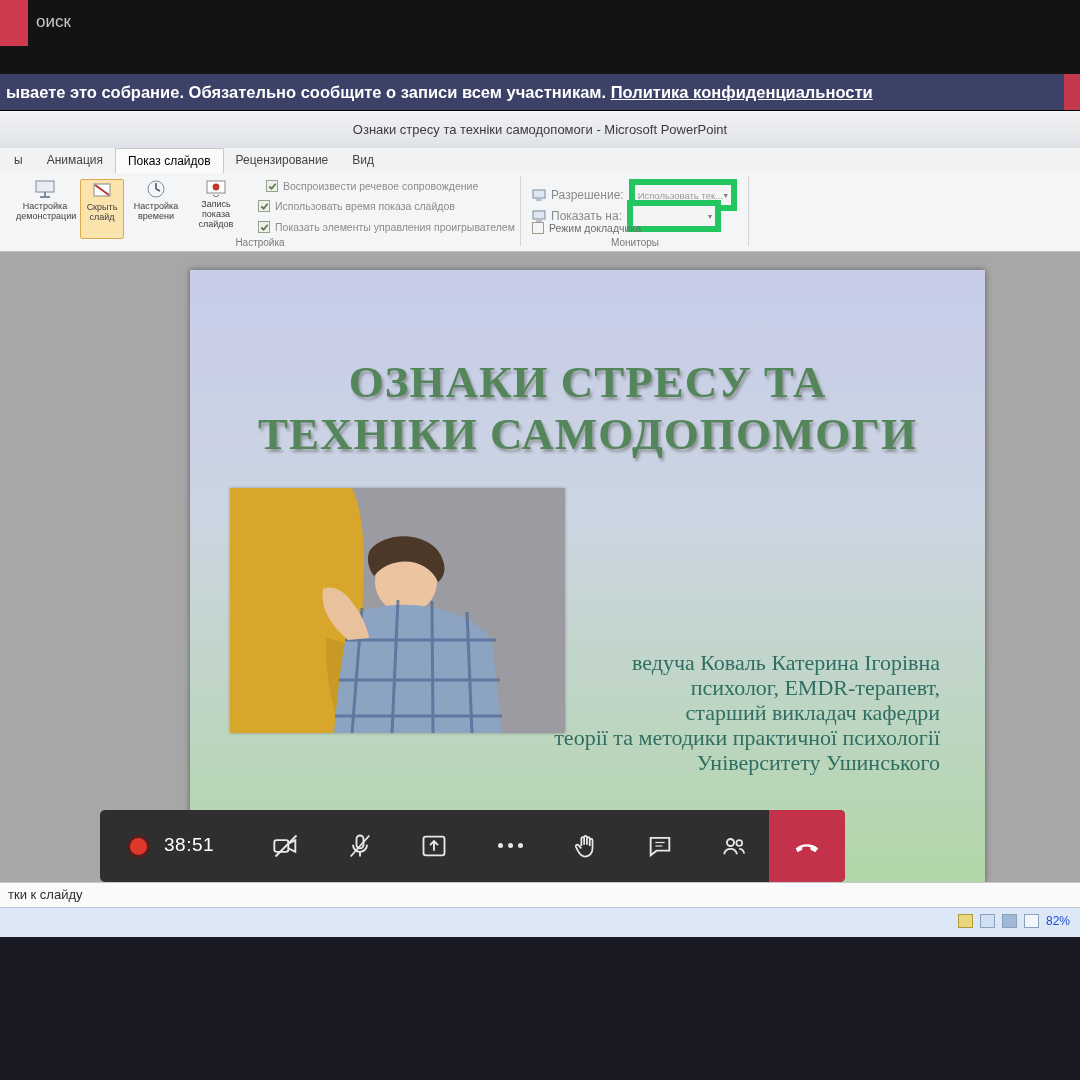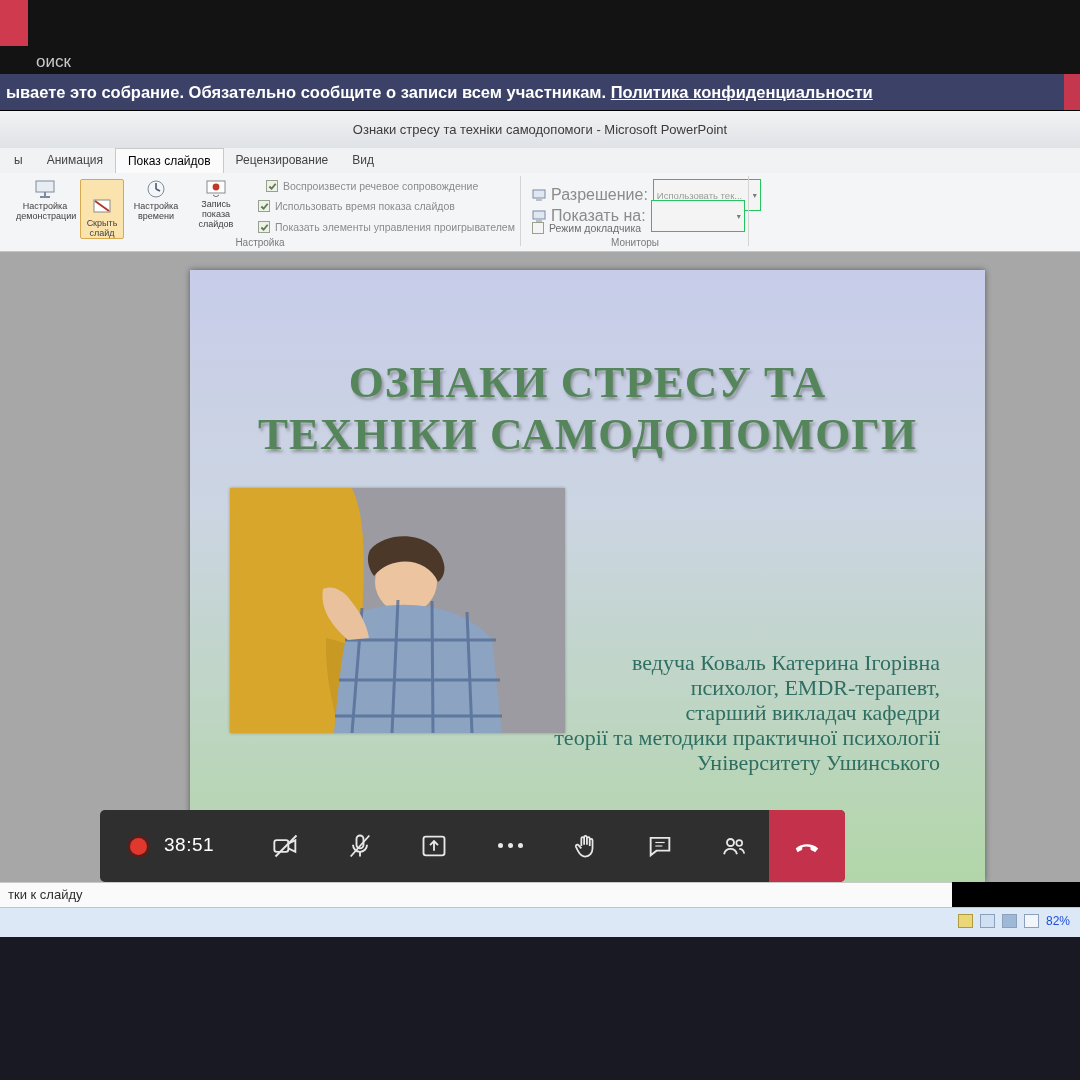--- a/index.html
+++ b/index.html
@@ -3,21 +3,21 @@
 <meta charset="utf-8">
 <style>
   *{margin:0;padding:0;box-sizing:border-box;}
   html,body{width:1080px;height:1080px;}
   body{position:relative;overflow:hidden;background:#000;font-family:"Liberation Sans",sans-serif;}
   .abs{position:absolute;}
 
   
   .topbar{top:0;left:0;width:1080px;height:74px;background:#131313;}
   .topbar-red{top:0;left:0;width:28px;height:46px;background:#cf3a4e;}
-  .topbar-search{left:36px;top:12px;color:#c9c9c9;font-size:17px;margin-top:40px;}
+  .topbar-search{left:36px;top:12px;color:#c9c9c9;font-size:17px;}
 
   
   .banner{top:74px;left:0;width:1080px;height:36px;background:#3c4168;color:#fff;
           font-size:16.5px;font-weight:700;line-height:36px;padding-left:6px;white-space:nowrap;}
   .banner a{color:#fff;text-decoration:underline;cursor:pointer;}
   .banner-red{top:74px;right:0;width:16px;height:36px;background:#c4374d;}
 
   
   .ppt-titlebar{top:111px;left:0;width:1080px;height:38px;
       background:linear-gradient(#f2f3f5,#dfe2e6);border-bottom:1px solid #cfd2d6;}
@@ -29,22 +29,22 @@
 
   .ribbon{top:173px;left:0;width:1080px;height:79px;background:#f4f5f7;border-bottom:1px solid #c3c3c3;}
   .rbtn{position:absolute;text-align:center;font-size:9px;color:#3f3f3f;line-height:10px;}
   .rbtn .ric{display:block;margin:0 auto 2px auto;}
   .rbtn.hl{background:#fbe3ae;border:1px solid #d9a94e;border-radius:2px;}
   .chkrow{position:absolute;display:flex;align-items:center;gap:5px;}
   .chkbox{width:12px;height:12px;border:1px solid #9aa08e;background:#eef0ea;display:flex;align-items:center;justify-content:center;}
   .chklabel{font-size:10.5px;color:#8b8b8b;}
   .grouplabel{position:absolute;font-size:10px;color:#7a7a7a;text-align:center;}
   .vsep{position:absolute;top:176px;width:1px;height:70px;background:#d4d4d4;}
-  .mon-label{font-size:16px;color:#8b8b8b;}
-  .mon-select{width:108px;height:32px;border:1px solid #22c55e;background:#f4f4f4;font-size:9.5px;
+  .mon-label{font-size:12px;color:#8b8b8b;}
+  .mon-select{width:108px;height:32px;border:6px solid #22c55e;background:#f4f4f4;font-size:9.5px;
       color:#9a9a9a;display:flex;align-items:center;justify-content:space-between;padding:0 3px;}
   .monrow{position:absolute;display:flex;align-items:center;gap:5px;}
 
   
   .slidearea{top:252px;left:0;width:1080px;height:630px;background:#a7a7a7;}
   .slide{top:270px;left:190px;width:795px;height:612px;overflow:hidden;
       background:linear-gradient(180deg,#c7cde9 0%,#ccd5e2 40%,#b2d6a8 100%);
       box-shadow:0 0 6px rgba(0,0,0,.45);}
   .slide-title{width:100%;text-align:center;font-family:"Liberation Serif",serif;font-weight:700;
       font-size:45px;letter-spacing:1px;color:#55855b;text-shadow:2px 3px 3px rgba(96,96,96,.55);}
@@ -57,21 +57,21 @@
   .recdot{position:absolute;left:30px;top:28px;width:17px;height:17px;border-radius:50%;
       background:#e0382c;box-shadow:0 0 0 3px #53211d;}
   .timer{position:absolute;left:64px;top:24px;color:#fff;font-size:19px;letter-spacing:.5px;}
   .mb-ic{position:absolute;top:22px;width:28px;height:28px;cursor:pointer;}
   .dots{position:absolute;top:33px;display:flex;gap:5px;}
   .dots span{width:5px;height:5px;border-radius:50%;background:#e8e8e8;}
   .hangup{position:absolute;right:0;top:0;width:76px;height:72px;background:#c4314b;
       border-radius:0 5px 5px 0;display:flex;align-items:center;justify-content:center;cursor:pointer;}
 
   
-  .notesbar{top:882px;left:0;width:952px;height:25px;background:#fafafa;border-top:1px solid #c9c9c9;}
+  .notesbar{top:882px;left:0;width:1080px;height:25px;background:#fafafa;border-top:1px solid #c9c9c9;}
   .notes-text{margin:4px 0 0 8px;font-size:13px;color:#2e2e2e;}
   .statusbar{top:907px;left:0;width:1080px;height:30px;background:#dde8f6;border-top:1px solid #b9c6d8;}
   .tray{position:absolute;right:10px;top:6px;display:flex;align-items:center;gap:7px;}
   .tray .ti{width:15px;height:14px;border:1px solid #8aa0bd;background:#f2f6fb;}
   .ti.t1{background:#e9d77a;border-color:#b09a3a;}
   .ti.t2{background:#cfe0f2;}
   .ti.t3{background:#9fb8d6;}
   .zoom{font-size:12px;color:#1d4ed8;}
 
   
@@ -104,21 +104,21 @@
 
   <div class="rbtn" style="left:16px;top:6px;width:58px;">
     <svg class="ric" width="22" height="20" viewBox="0 0 22 20">
       <rect x="2" y="2" width="18" height="11" fill="#e8edf4" stroke="#7d8aa0"></rect>
       <line x1="11" y1="13" x2="11" y2="17" stroke="#7d8aa0" stroke-width="2"></line>
       <line x1="6" y1="18" x2="16" y2="18" stroke="#7d8aa0" stroke-width="2"></line>
     </svg>
     <span>Настройка демонстрации</span>
   </div>
 
-  <div class="rbtn hl" style="left:80px;top:6px;width:44px;height:60px;padding-top:18px;">
+  <div class="rbtn hl" style="left:80px;top:6px;width:44px;height:60px;padding-top:2px;">
     <svg class="ric" width="20" height="18" viewBox="0 0 20 18">
       <rect x="2" y="2" width="16" height="12" fill="#fff" stroke="#8a8a8a"></rect>
       <line x1="3" y1="3" x2="17" y2="13" stroke="#b03a2e" stroke-width="2"></line>
     </svg>
     <span>Скрыть слайд</span>
   </div>
 
   <div class="rbtn" style="left:130px;top:6px;width:52px;">
     <svg class="ric" width="20" height="20" viewBox="0 0 20 20">
       <circle cx="10" cy="10" r="8" fill="#f4f6f8" stroke="#7d8aa0"></circle>

